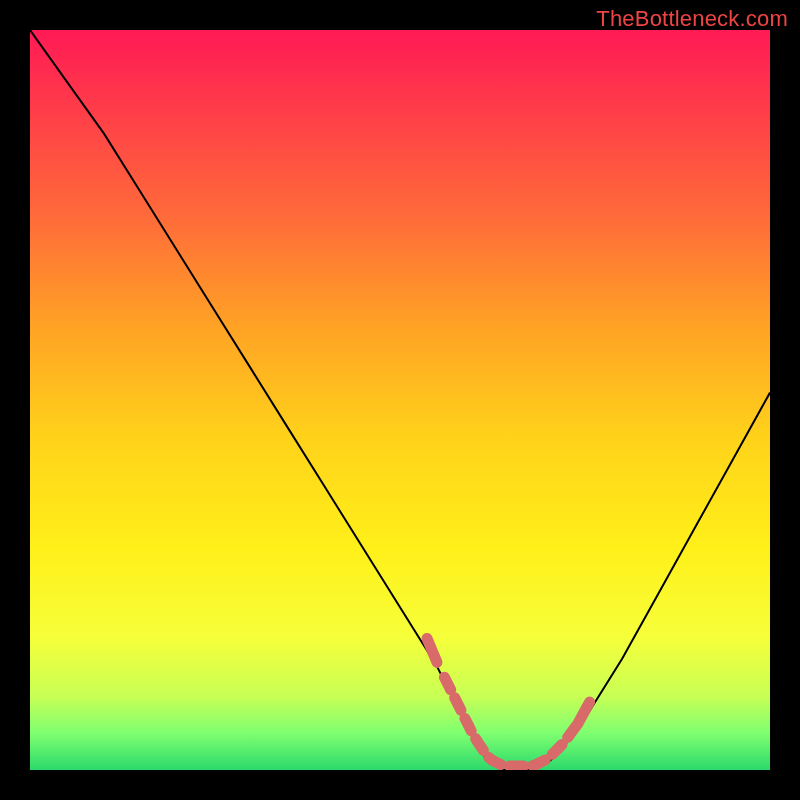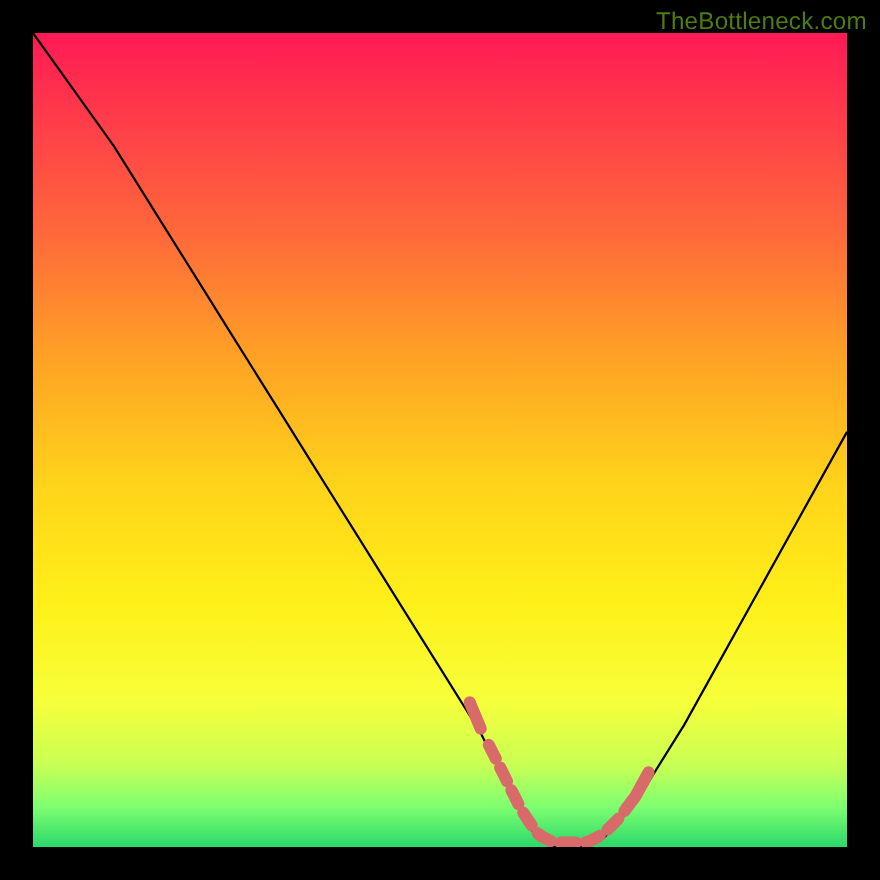--- a/index.html
+++ b/index.html
@@ -9,21 +9,21 @@
     width: 800px;
     height: 800px;
     background: #000;
   }
   .watermark {
     position: absolute;
     top: 6px;
     right: 12px;
     font-family: Arial, Helvetica, sans-serif;
     font-size: 22px;
-    color: #4d7c0f;
+    color: #ef4444;
     font-weight: 400;
     letter-spacing: 0.2px;
     z-index: 10;
   }
   .plot {
     position: absolute;
     left: 30px;
     top: 30px;
     width: 740px;
     height: 740px;

